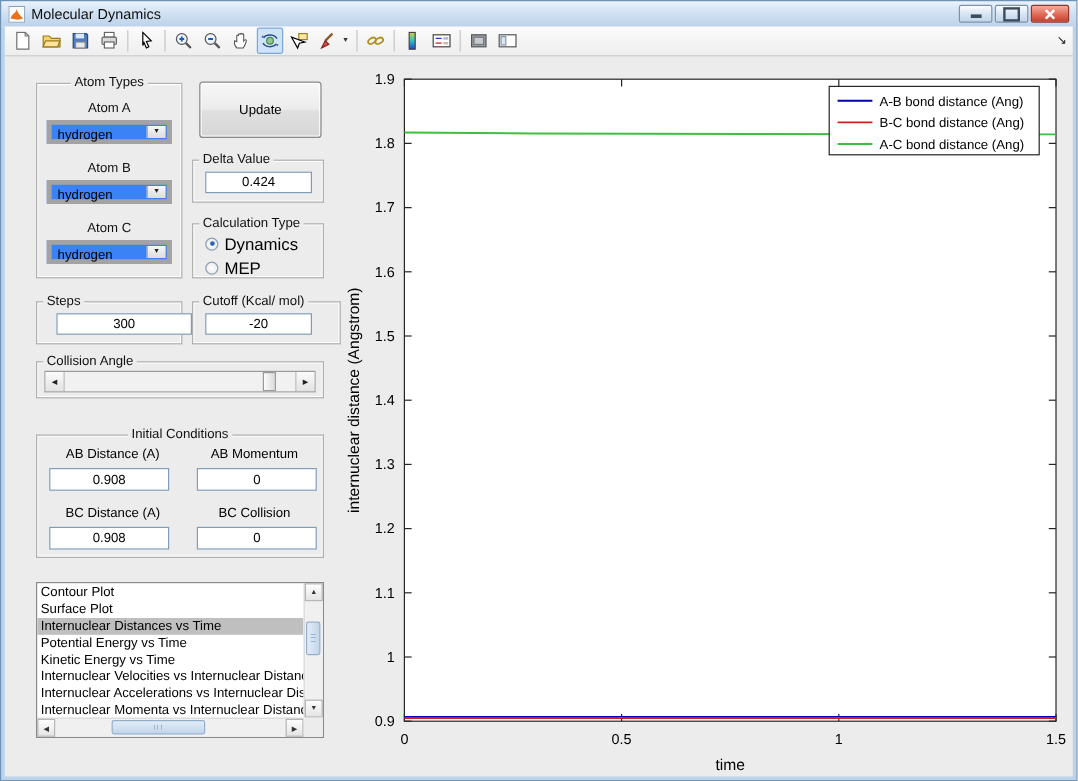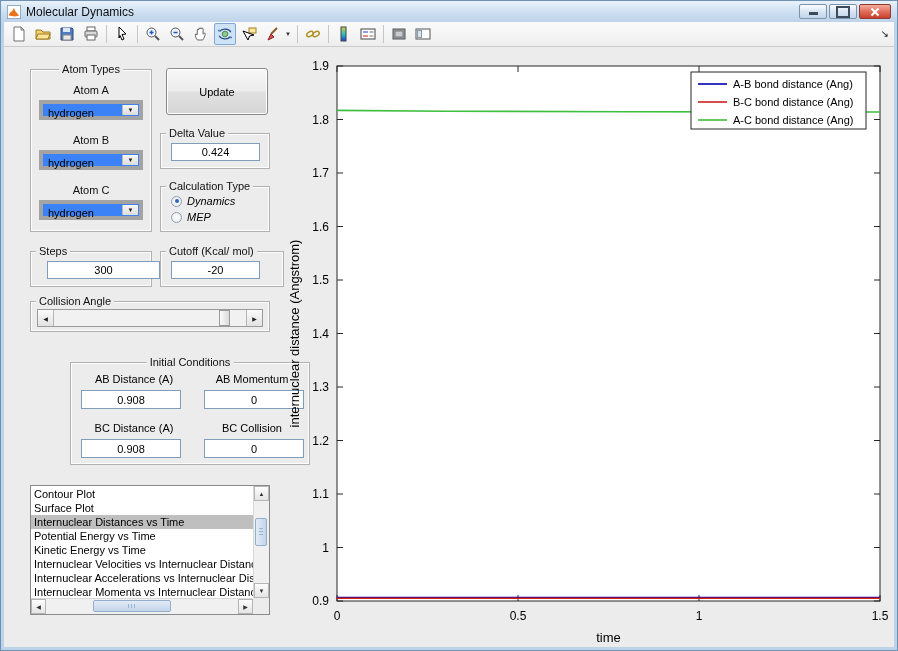--- a/index.html
+++ b/index.html
@@ -77,36 +77,36 @@
   #steps-field  { left:16px; top:9px; width:113px; height:18px; }
   #cutoff-field { left:10px; top:9px; width:89px; height:18px; }
 
   
   #calc-options { padding:8px 0 0 10px; }
   .radio-row { display:flex; align-items:center; gap:5px; margin-bottom:4px; }
   .radio { width:11px; height:11px; border-radius:50%; border:1px solid #8aa0b8;
            background:radial-gradient(#ffffff,#e6e6e6); position:relative; flex:none; }
   .radio.on::after { content:''; position:absolute; top:2.5px; left:2.5px; right:2.5px; bottom:2.5px;
            border-radius:50%; background:#2f66b5; }
-  .radio-label { font-size:11px;font-style:italic; }
+  .radio-label { font-size:14px; }
 
   
   #collision-group { left:30px; top:301px; width:240px; height:31px; }
   .slider { position:absolute; left:6px; top:7px; right:6px; height:18px;
             border:1px solid #9a9a9a; background:#f2f2f2; display:flex; }
   .sl-btn { width:16px; flex:none; display:flex; align-items:center; justify-content:center;
             font-size:6px; color:#222; background:linear-gradient(#fbfbfb,#e2e2e2); }
   .sl-btn.left { border-right:1px solid #b5b5b5; }
   .sl-btn.right { border-left:1px solid #b5b5b5; }
   .sl-track { flex:1; position:relative; background:#f1f1f1; }
   .sl-thumb { position:absolute; top:0; bottom:0; left:86%; width:11px;
               background:linear-gradient(90deg,#fbfbfb,#dadada); border:1px solid #9a9a9a; }
 
   
-  #init-group { left:30px; top:362px; width:240px; height:103px;margin-left:40px; }
+  #init-group { left:30px; top:362px; width:240px; height:103px; }
   .ic-label { position:absolute; width:110px; text-align:center; font-size:11px; }
   .ic-l1 { left:8px; top:10px; }  .ic-l2 { left:126px; top:10px; }
   .ic-l3 { left:8px; top:59px; }  .ic-l4 { left:126px; top:59px; }
   .ic-f1 { left:10px;  top:27px; width:100px; height:19px; }
   .ic-f2 { left:133px; top:27px; width:100px; height:19px; }
   .ic-f3 { left:10px;  top:76px; width:100px; height:19px; }
   .ic-f4 { left:133px; top:76px; width:100px; height:19px; }
 
   
   .listbox { position:absolute; left:30px; top:485px; width:240px; height:130px;

